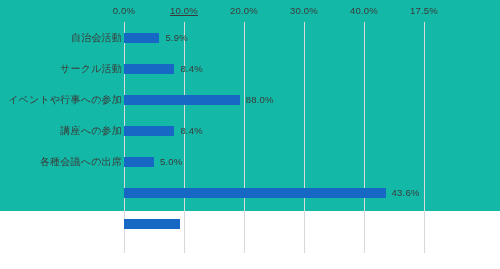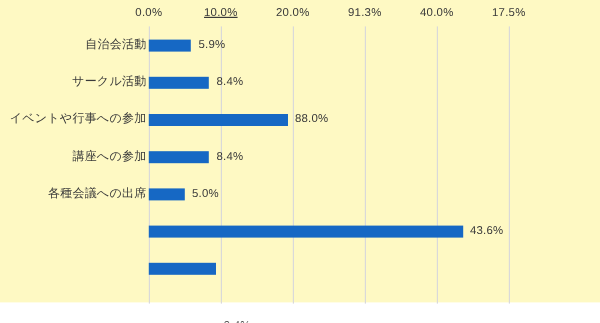--- a/index.html
+++ b/index.html
@@ -11,22 +11,22 @@
     width: 500px;
     height: 269px;
     font-family: "Liberation Sans", "DejaVu Sans", sans-serif;
     color: #404040;
     overflow: hidden;
   }
 
   #chart-root {
     position: relative;
     width: 500px;
-    height: 252px;
-    background: #fef9c3;
+    height: 211px;
+    background: #14b8a6;
   }
 
   
   .axis-labels {
     position: absolute;
     left: 0;
     top: 5px;
     width: 500px;
     height: 16px;
   }
@@ -107,21 +107,21 @@
 </style>
 </head>
 <body>
 
 <div id="chart-root">
 
   <div class="axis-labels">
     <span class="axis-tick-label" style="left:124px;">0.0%</span>
     <span class="axis-tick-label" style="left:184px;text-decoration:underline;">10.0%</span>
     <span class="axis-tick-label" style="left:244px;">20.0%</span>
-    <span class="axis-tick-label" style="left:304px;">91.3%</span>
+    <span class="axis-tick-label" style="left:304px;">30.0%</span>
     <span class="axis-tick-label" style="left:364px;">40.0%</span>
     <span class="axis-tick-label" style="left:424px;">17.5%</span>
   </div>
 
   <div class="plot-area">
     <div class="gridline axis-line" style="left:0px;"></div>
     <div class="gridline" style="left:60px;"></div>
     <div class="gridline" style="left:120px;"></div>
     <div class="gridline" style="left:180px;"></div>
     <div class="gridline" style="left:240px;"></div>

